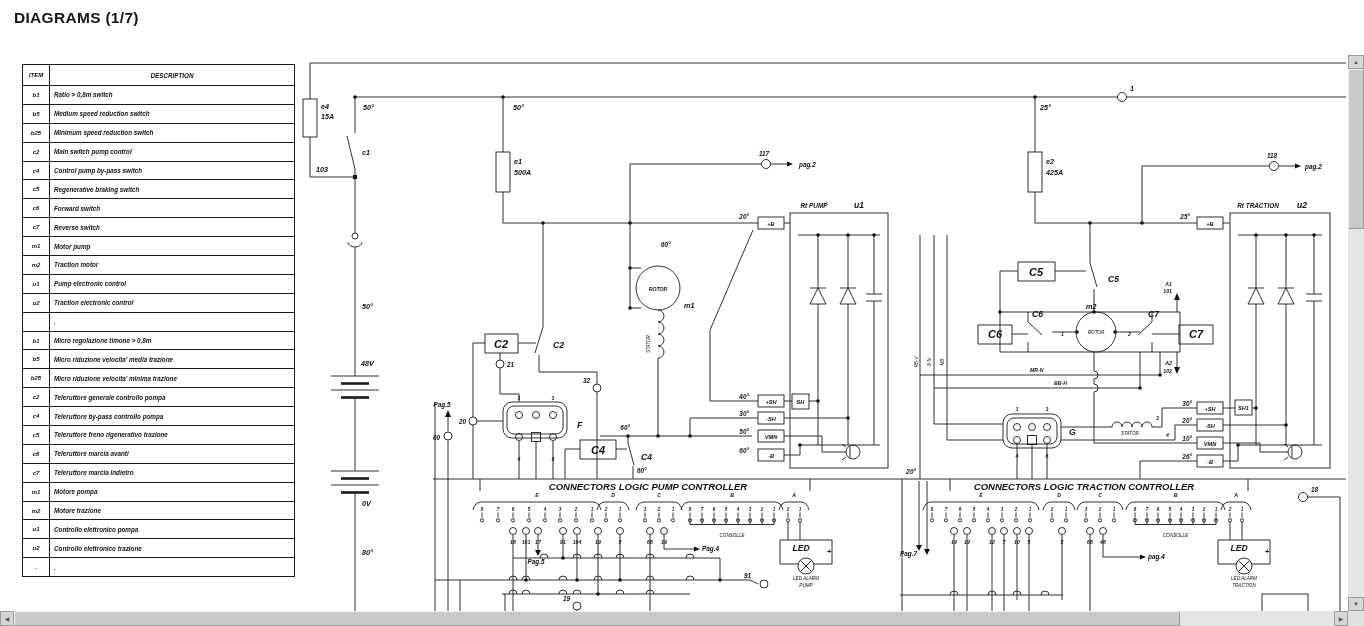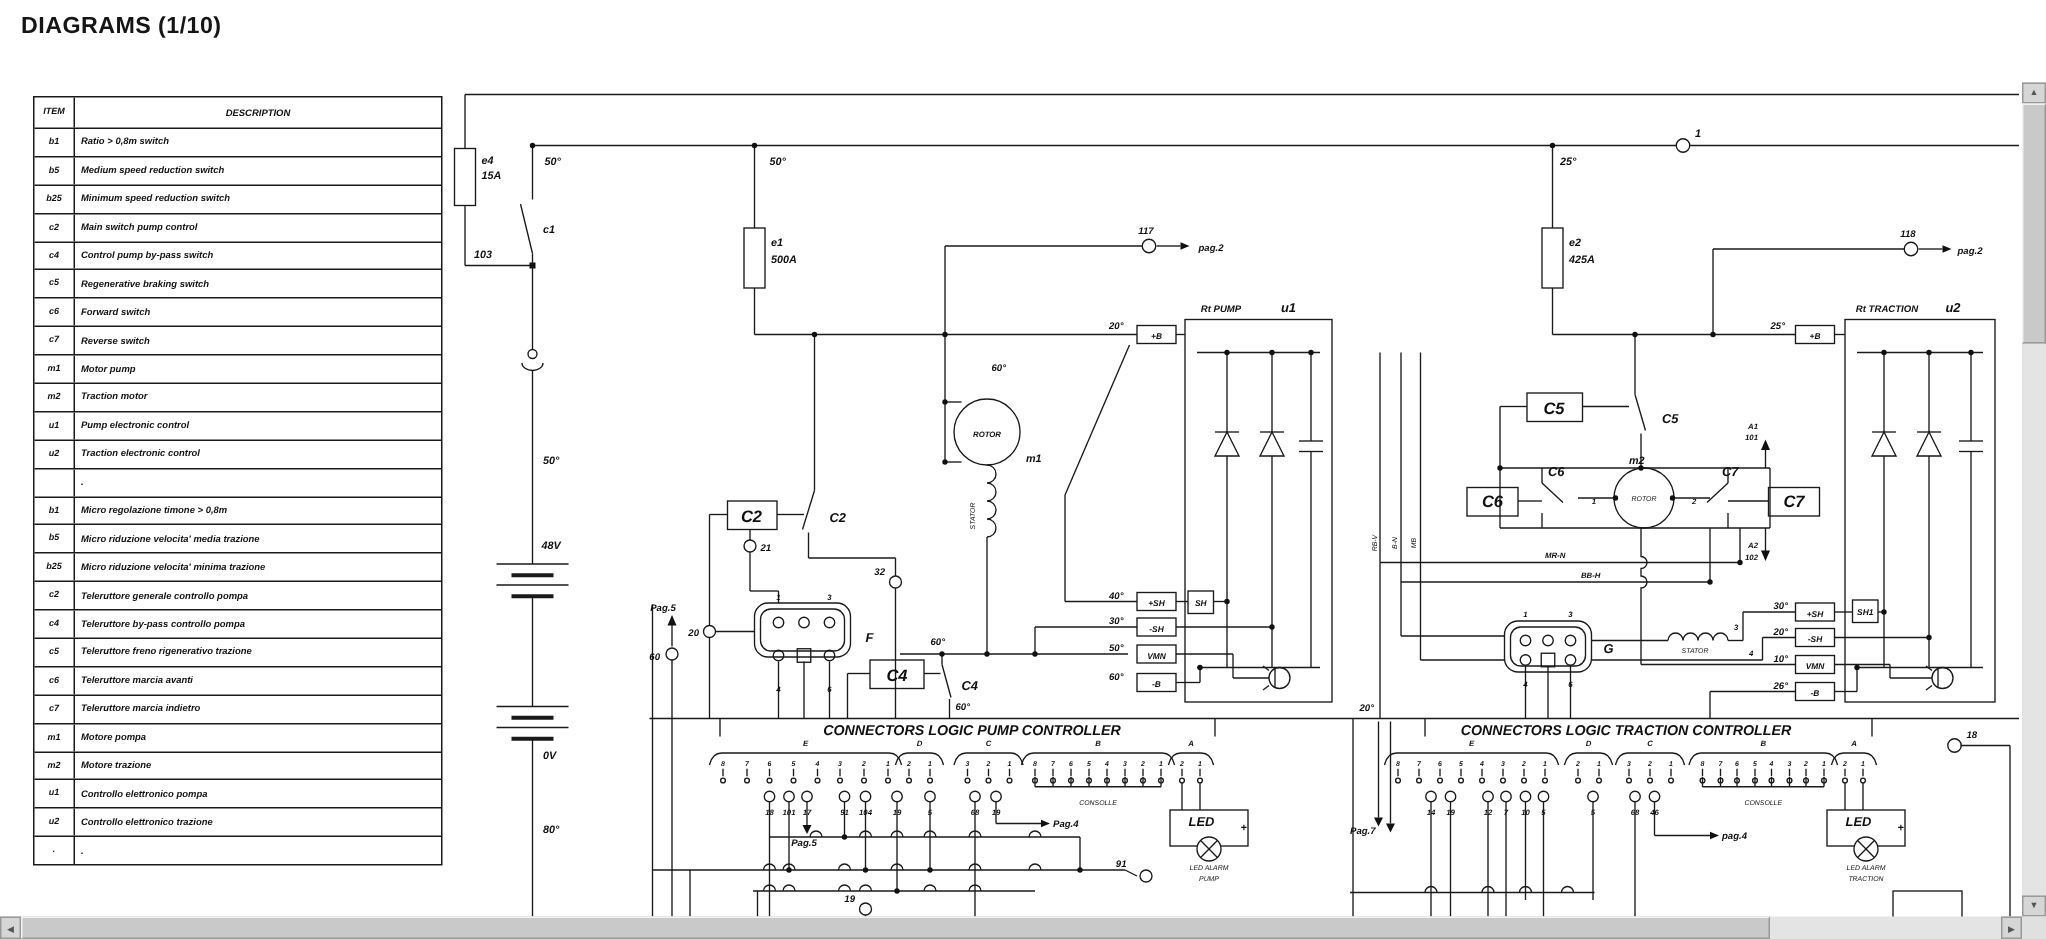--- a/index.html
+++ b/index.html
@@ -41,21 +41,21 @@
   .sbbtn{position:absolute;background:#d6d6d6;border:1px solid #9a9a9a;box-sizing:border-box;
          display:flex;align-items:center;justify-content:center;font-size:6px;color:#555;}
   .sbthumb{position:absolute;background:#c9c9c9;border:1px solid #9a9a9a;box-sizing:border-box;
            border-top-color:#f2f2f2;border-left-color:#f2f2f2;}
   .sbcorner{position:absolute;left:1348px;top:611px;width:16px;height:15px;background:#e0e0e0;z-index:5;}
 </style>
 </head>
 <body>
 
 <div class="stage">
-  <div class="title">DIAGRAMS (1/10)</div>
+  <div class="title">DIAGRAMS (1/7)</div>
 
   <div class="tbl">
     <div class="trow thead">
       <div class="c-item">ITEM</div>
       <div class="c-desc">DESCRIPTION</div>
     </div>
     <div id="tbody" style="display:flex;flex-direction:column;flex:1;">
         <div class="trow">
           <div class="c-item">b1</div>
           <div class="c-desc">Ratio &gt; 0,8m switch</div>

